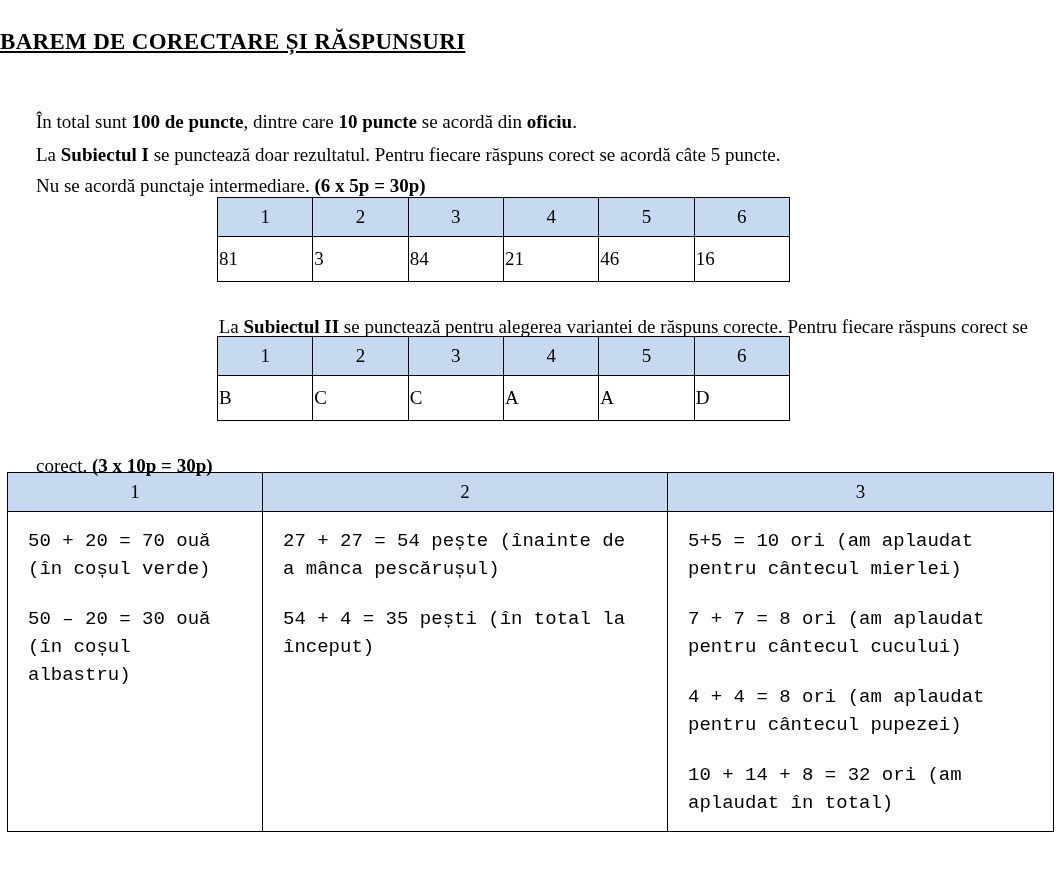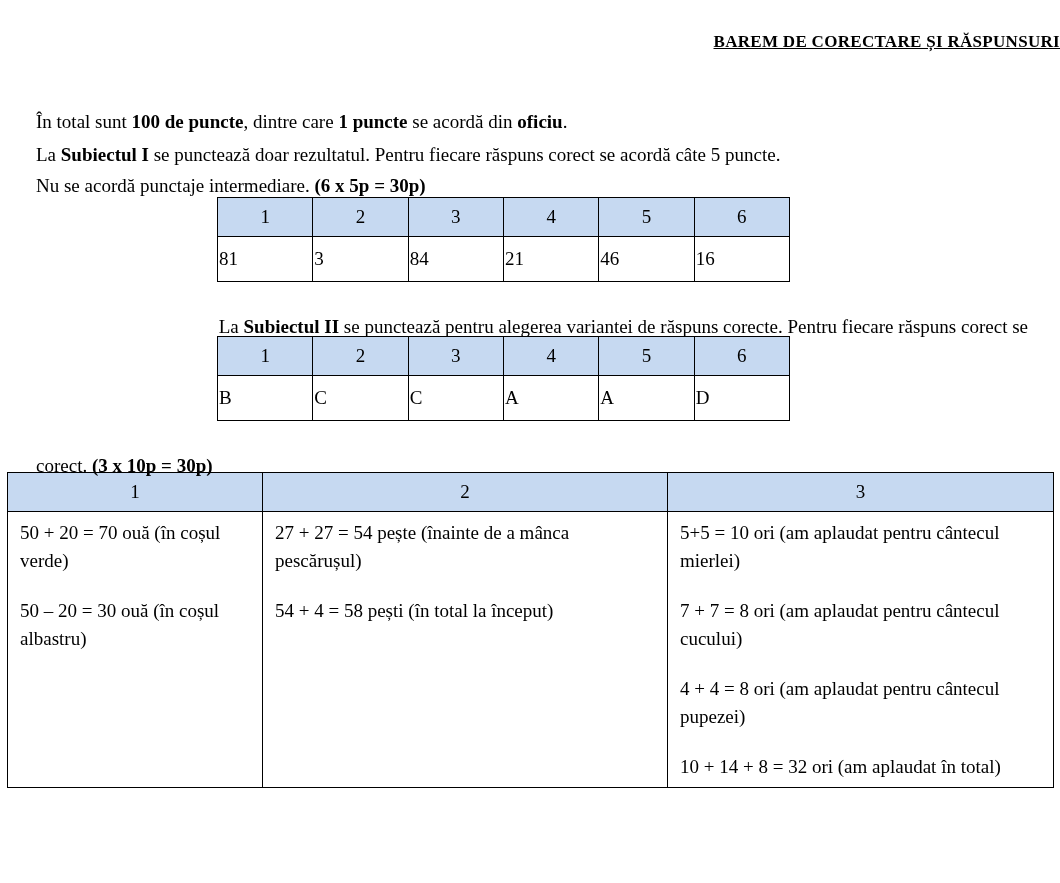--- a/index.html
+++ b/index.html
@@ -3,22 +3,22 @@
 <meta charset="utf-8">
 <style>
   html, body { margin:0; padding:0; }
   body {
     width:1060px; height:883px; background:#ffffff; overflow:hidden;
     font-family:"Liberation Serif", serif; color:#000;
   }
   .page { position:relative; width:1060px; height:883px; }
 
   .title {
-    margin:30px 0 0 0; font-size:17px; font-weight:bold;
-    text-align:right; line-height:24px; letter-spacing:0.3px;
+    margin:30px 0 0 0; font-size:23px; font-weight:bold;
+    text-align:left; line-height:24px; letter-spacing:0.3px;
   }
   .title .u { text-decoration:underline; }
 
   .para {
     font-size:19px; line-height:31px;
     margin:0 0 0 36px; width:992px;
   }
   .para .line { display:block; }
   .para .line.just { text-align:justify; text-align-last:justify; }
   .para b { font-weight:bold; }
@@ -38,32 +38,32 @@
   .anskey td { height:42px; vertical-align:middle; }
   .t2 { margin-top:-6px; }
 
   .bigtable { margin:-9px 0 0 7px; width:1046px; }
   .bigtable th {
     background:#c6d9f1; height:36px; text-align:center; vertical-align:middle;
   }
   .bigtable td {
     vertical-align:top; padding:3px 10px 2px 8px; line-height:28px;
   }
-  .bigtable td p { margin:4px; }
+  .bigtable td p { margin:12px;font-family:Liberation Mono, monospace; }
   .bigtable td p + p { margin-top:22px; }
 </style>
 </head>
 <body>
 
 <div class="page">
 
   <h1 class="title"><span class="u">BAREM DE CORECTARE ȘI RĂSPUNSURI</span></h1>
 
   <p class="para intro">
-    <span class="line"><span>În total sunt </span><b>100 de puncte</b><span>, dintre care </span><b>1 puncte</b><span> se acordă din </span><b>oficiu</b><span>.</span></span>
+    <span class="line"><span>În total sunt </span><b>100 de puncte</b><span>, dintre care </span><b>10 puncte</b><span> se acordă din </span><b>oficiu</b><span>.</span></span>
   </p>
 
   <p class="para p-s1">
     <span class="line"><span>La </span><b>Subiectul I</b><span> se punctează doar rezultatul. Pentru fiecare răspuns corect se acordă câte 5 puncte.</span></span>
     <span class="line"><span>Nu se acordă punctaje intermediare. </span><b>(6 x 5p = 30p)</b></span>
   </p>
 
   <table class="anskey">
     <tbody>
         <tr>
@@ -126,21 +126,21 @@
       <th>2</th>
       <th>3</th>
     </tr>
     <tr>
       <td>
         <p>50 + 20 = 70 ouă (în coșul verde)</p>
         <p>50 – 20 = 30 ouă (în coșul albastru)</p>
       </td>
       <td>
         <p>27 + 27 = 54 pește (înainte de a mânca pescărușul)</p>
-        <p>54 + 4 = 58 pești (în total la început)</p>
+        <p>54 + 4 = 35 pești (în total la început)</p>
       </td>
       <td>
         <p>5+5 = 10 ori (am aplaudat pentru cântecul mierlei)</p>
         <p>7 + 7 = 8 ori  (am aplaudat pentru cântecul cucului)</p>
         <p>4 + 4 = 8 ori (am aplaudat pentru cântecul pupezei)</p>
         <p>10 + 14 + 8 = 32 ori (am aplaudat în total)</p>
       </td>
     </tr>
   </tbody>
     </table>

